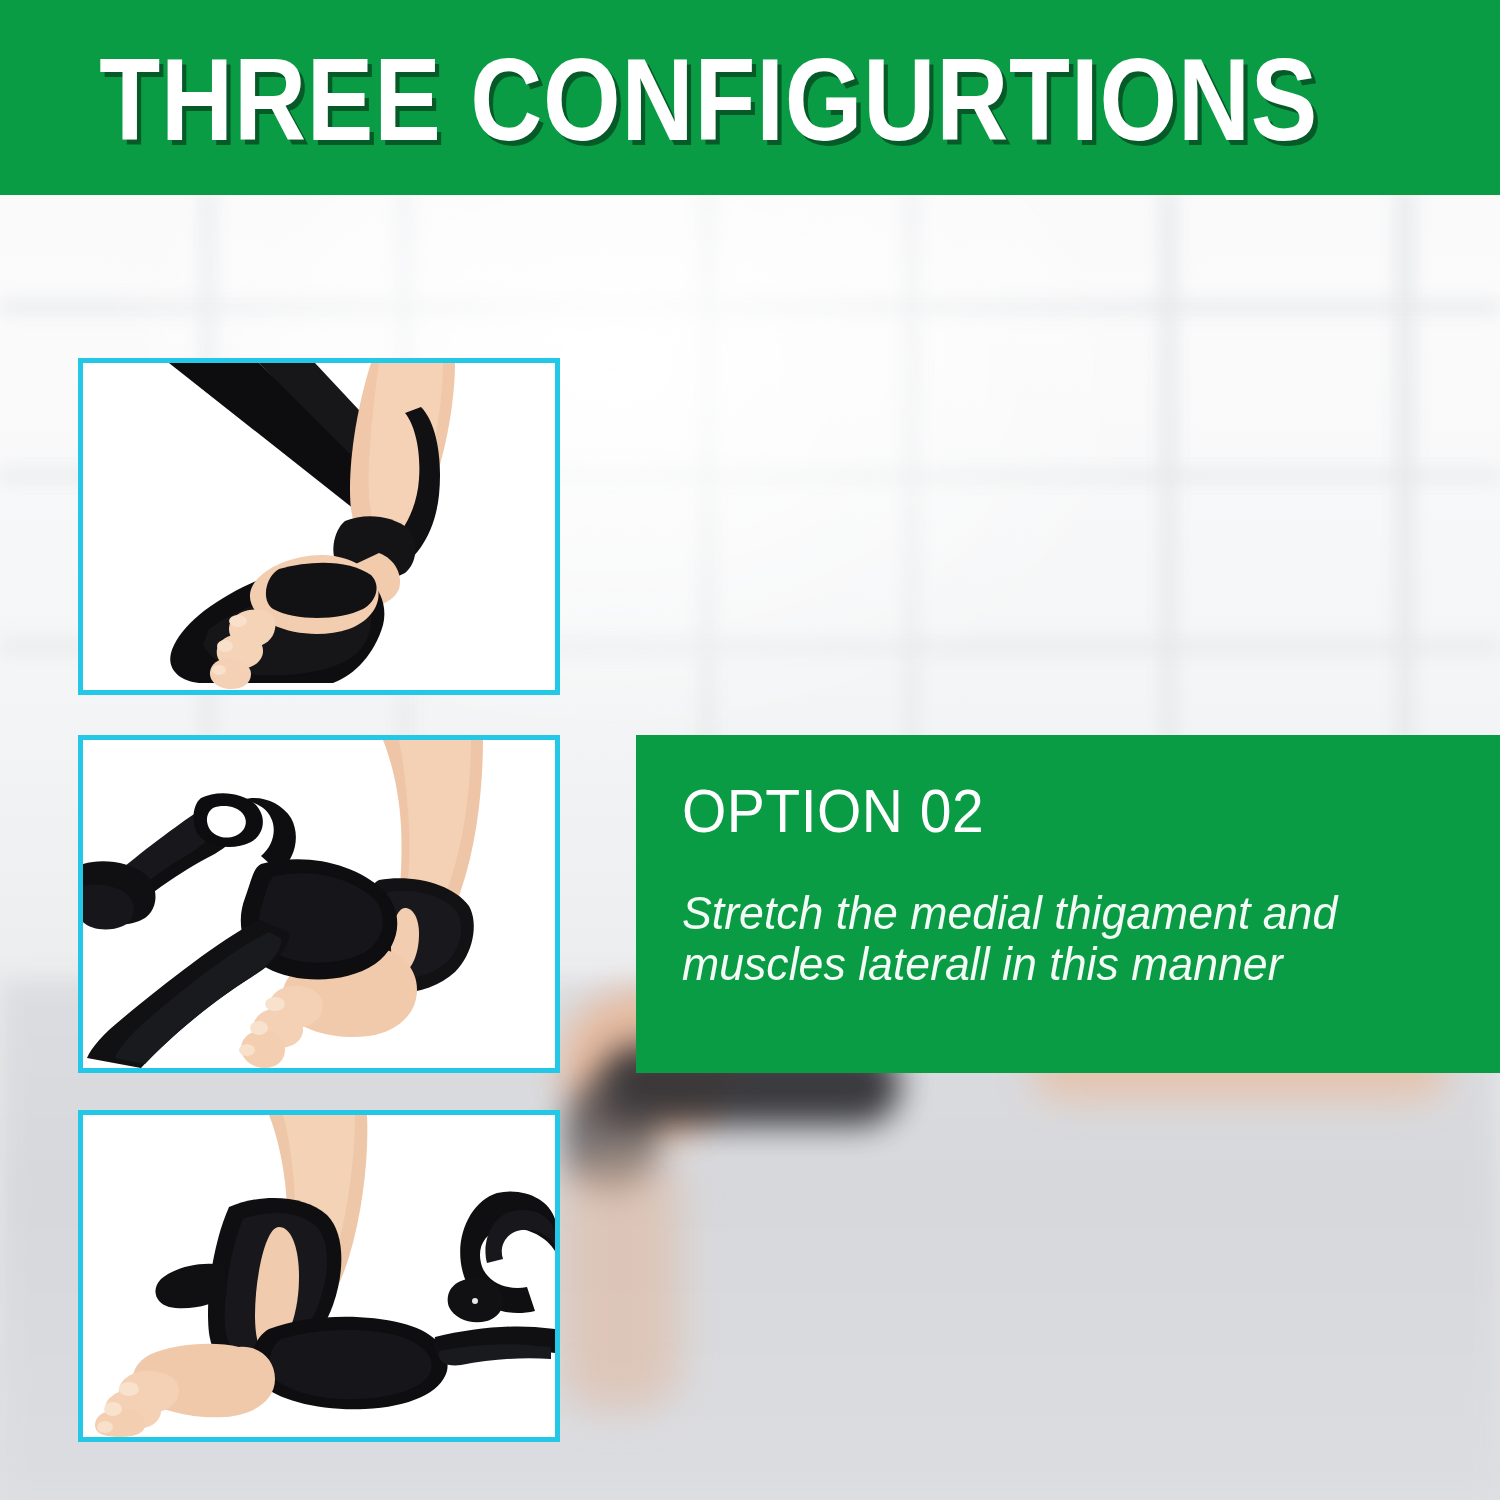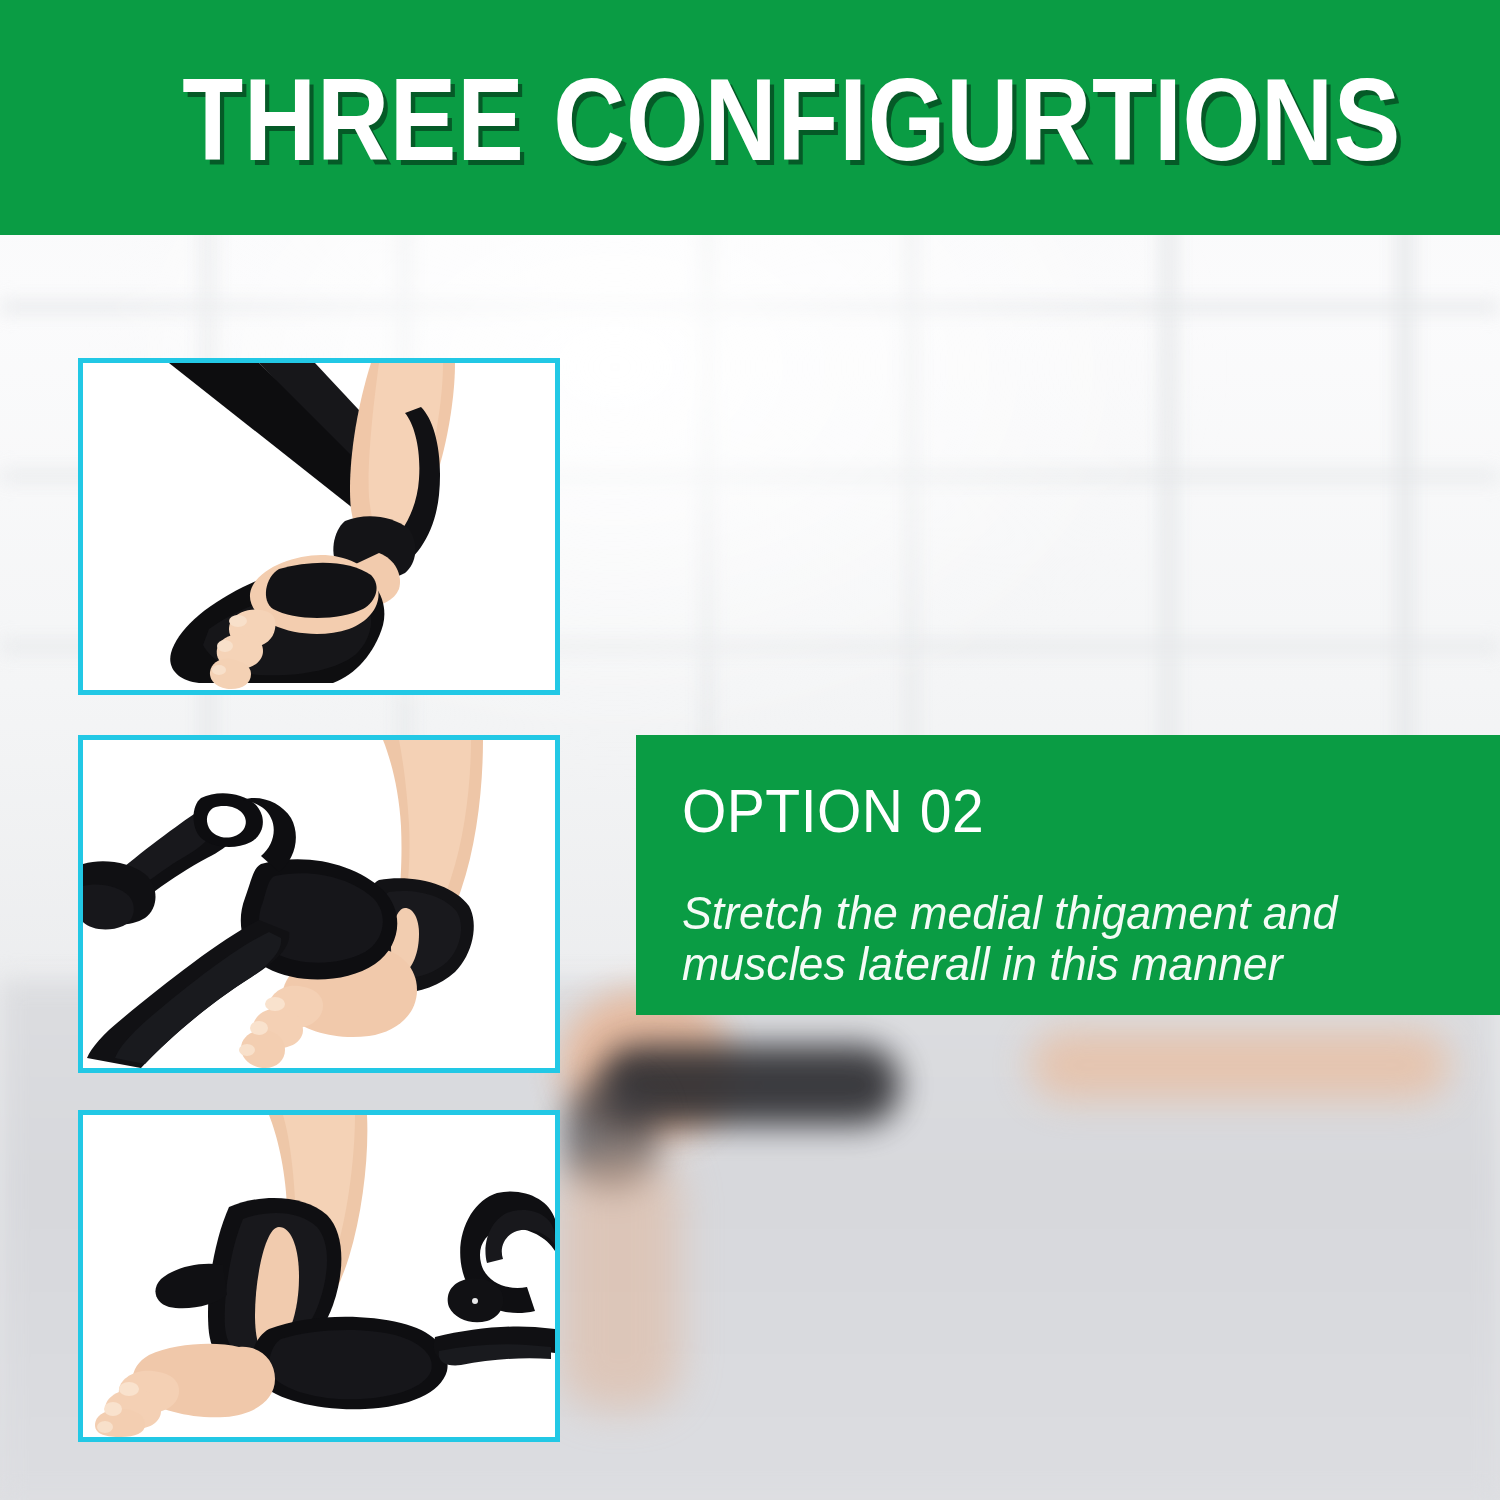--- a/index.html
+++ b/index.html
@@ -55,23 +55,23 @@
     position:absolute;left:566px;top:1080px;width:90px;height:110px;border-radius:40px;
     background:#3b3b40;filter:blur(16px);opacity:.7;
   }
   .fig-skin3{
     position:absolute;left:560px;top:1150px;width:120px;height:260px;border-radius:44px;
     background:#e0b69b;filter:blur(20px);opacity:.55;
   }
 
   
   .header{
-    position:absolute;left:0;top:0;width:1500px;height:235px;
+    position:absolute;left:0;top:0;width:1500px;height:195px;
     background:var(--green,#0a9c44);
-    display:flex;align-items:center;justify-content:flex-end;
+    display:flex;align-items:center;justify-content:flex-start;
   }
   .header-title{
     font-family:"Liberation Sans","DejaVu Sans",sans-serif;
     font-weight:700;
     font-size:116px;
     line-height:1;
     color:#ffffff;
     letter-spacing:1px;
     transform:scaleX(.86);
     transform-origin:center;
@@ -93,21 +93,21 @@
 
   .photo{position:absolute;left:0;top:0;width:100%;height:100%;background:#fff;overflow:hidden;}
 
   .panel{
     position:absolute;left:636px;width:864px;
     background:var(--green,#0a9c44);
     box-sizing:border-box;
     padding:44px 40px 30px 46px;
   }
   #panel-1{top:358px;height:337px;}
-  #panel-2{top:735px;height:280px;}
+  #panel-2{top:735px;height:338px;}
   #panel-3{top:1110px;height:332px;}
 
   .panel-heading{
     font-family:"Liberation Sans","DejaVu Sans",sans-serif;
     font-weight:400;
     font-size:62px;
     line-height:1.02;
     color:#ffffff;
     letter-spacing:.5px;
     transform:scaleX(.92);

